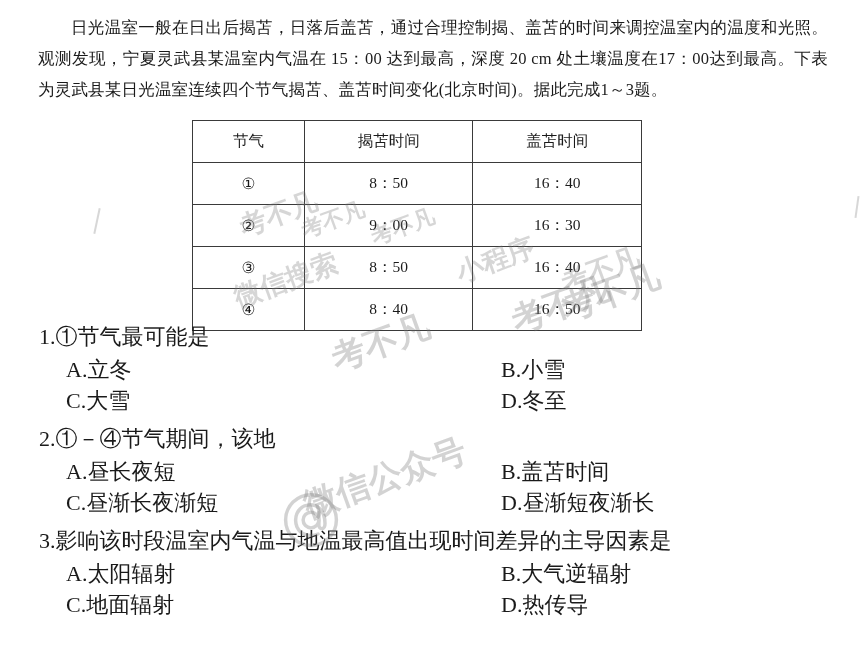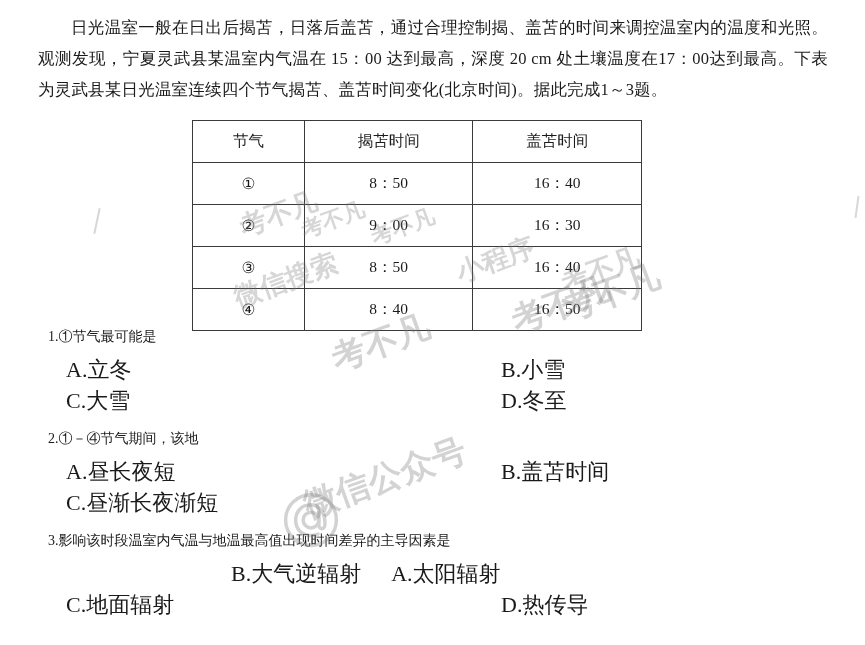--- a/index.html
+++ b/index.html
@@ -65,23 +65,23 @@
   .questions {
     position: absolute;
     left: 36px;
     top: 322px;
     width: 800px;
   }
   .q-block {
     margin-bottom: 8px;
   }
   .q-stem {
-    font-size: 14px;
+    font-size: 22px;
     line-height: 30px;
-    margin: 0 0 2px 12px;
+    margin: 0 0 2px 3px;
   }
   .opt-row {
     display: flex;
     font-size: 22px;
     line-height: 31px;
   }
   .opt {
     flex: 0 0 auto;
   }
   .opt.left { width: 230px; padding-left: 30px; }
@@ -193,28 +193,29 @@
     </div>
 
     <div class="q-block q2">
       <p class="q-stem">2.①－④节气期间，该地</p>
       <div class="opt-row">
         <span class="opt left">A.昼长夜短</span>
         <span class="opt right">B.盖苫时间</span>
       </div>
       <div class="opt-row">
         <span class="opt left">C.昼渐长夜渐短</span>
+        <span class="opt right">D.昼渐短夜渐长</span>
       </div>
     </div>
 
     <div class="q-block q3">
       <p class="q-stem">3.影响该时段温室内气温与地温最高值出现时间差异的主导因素是</p>
       <div class="opt-row">
+        <span class="opt left">A.太阳辐射</span>
         <span class="opt right">B.大气逆辐射</span>
-        <span class="opt left">A.太阳辐射</span>
       </div>
       <div class="opt-row">
         <span class="opt left">C.地面辐射</span>
         <span class="opt right">D.热传导</span>
       </div>
     </div>
 
   </div>
 
   <span class="wm wm-a wm1">考不凡</span>

